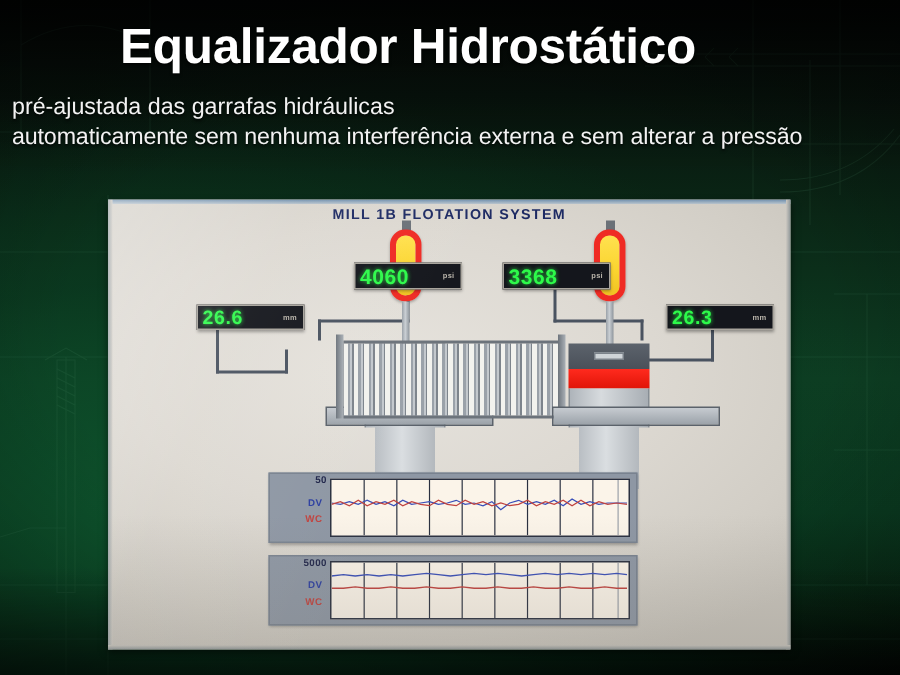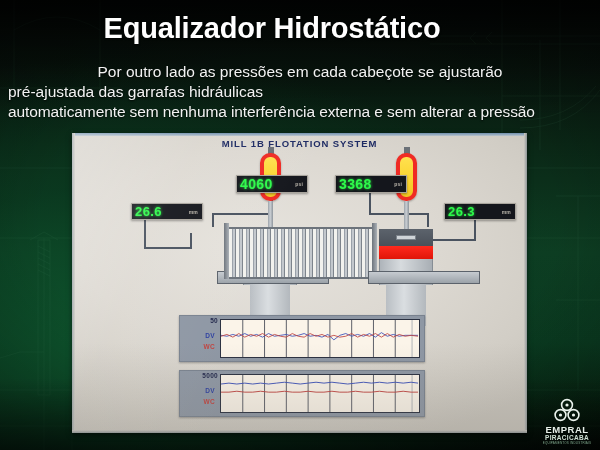--- a/index.html
+++ b/index.html
@@ -38,21 +38,21 @@
       radial-gradient(ellipse 95% 80% at 50% 50%, rgba(0,0,0,0) 45%, rgba(0,0,0,0.45) 100%);
   }
 
   
   .slide-title {
     position: absolute;
     left: 0; top: 12px;
     width: 544px;
     text-align: center;
     color: #ffffff;
-    font-size: 29px;
+    font-size: 33px;
     font-weight: bold;
     letter-spacing: -0.2px;
     text-shadow: 0 1px 2px rgba(0,0,0,0.75);
   }
 
   
   .slide-body {
     position: absolute;
     left: 8px; top: 62px;
     width: 584px;
@@ -323,21 +323,20 @@
         <line x1="578" y1="196" x2="578" y2="390"></line>
       </g>
     </svg>
   </div>
 
   <div class="vignette"></div>
 
   <div class="slide-title">Equalizador Hidrostático</div>
 
   <div class="slide-body">
-    <span class="ln ln1">Por outro lado as pressões em cada cabeçote se ajustarão</span>
     <span class="ln ln3">pré-ajustada das garrafas hidráulicas</span>
     <span class="ln ln2">automaticamente sem nenhuma interferência externa e sem alterar a pressão</span>
   </div>
 
   <div class="hmi">
     <div class="hmi-edge-t"></div>
     <div class="hmi-edge-l"></div>
     <div class="hmi-edge-r"></div>
     <div class="hmi-edge-b"></div>
 
@@ -444,31 +443,14 @@
               <line x1="176" y1="0" x2="176" y2="41"></line>
             <line x1="193" y1="0" x2="193" y2="41" stroke="#9aa1a9"></line>
           </g>
           <polyline fill="none" stroke="#3a4fb8" stroke-width="1" points="0,10 8,9 16,10 24,9 32,10 40,9 48,10 56,9 64,8 72,9 80,10 88,9 96,8 104,9 112,8 120,9 128,10 136,9 144,8 152,9 160,8 168,9 176,8 184,9 192,8 199,9"></polyline>
           <polyline fill="none" stroke="#c0433f" stroke-width="1" points="0,19 8,19 16,18 24,19 32,19 40,18 48,19 56,19 64,18 72,19 80,19 88,18 96,19 104,19 112,18 120,19 128,19 136,18 144,19 152,19 160,18 168,19 176,19 184,18 192,19 199,19"></polyline>
         </svg>
       </div>
     </div>
   </div>
 
-  <div class="logo">
-    <svg class="logo-mark" width="34" height="26" viewBox="0 0 34 26" xmlns="http://www.w3.org/2000/svg">
-      <g fill="none" stroke="#eaf2ec" stroke-width="1.6">
-        <circle cx="17" cy="7" r="5.4"></circle>
-        <circle cx="10.5" cy="17" r="5.4"></circle>
-        <circle cx="23.5" cy="17" r="5.4"></circle>
-      </g>
-      <g fill="#eaf2ec">
-        <circle cx="17" cy="7" r="1.6"></circle>
-        <circle cx="10.5" cy="17" r="1.6"></circle>
-        <circle cx="23.5" cy="17" r="1.6"></circle>
-      </g>
-    </svg>
-    <div class="logo-name">EMPRAL</div>
-    <div class="logo-sub">PIRACICABA</div>
-    <div class="logo-tag">EQUIPAMENTOS  INDUSTRIAIS</div>
-  </div>
 
 </div>
 
 </body></html>

